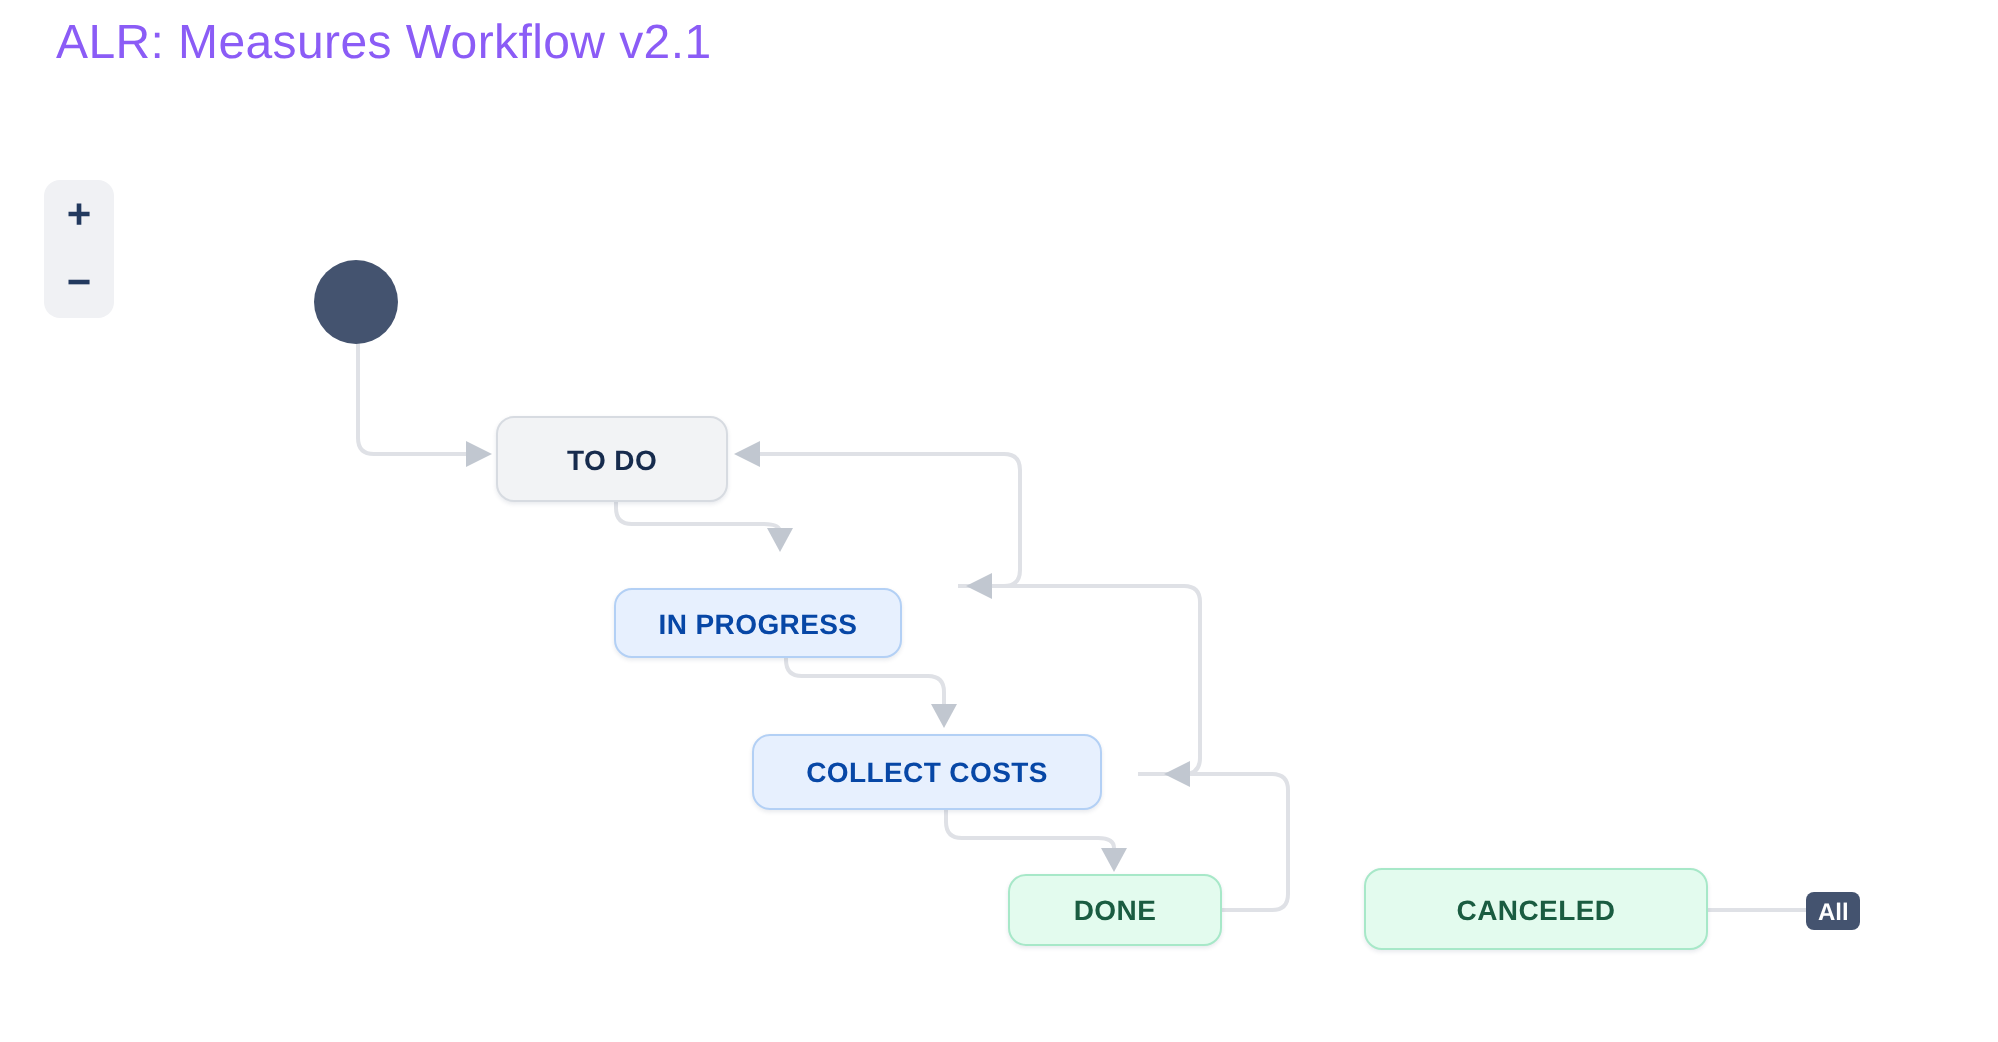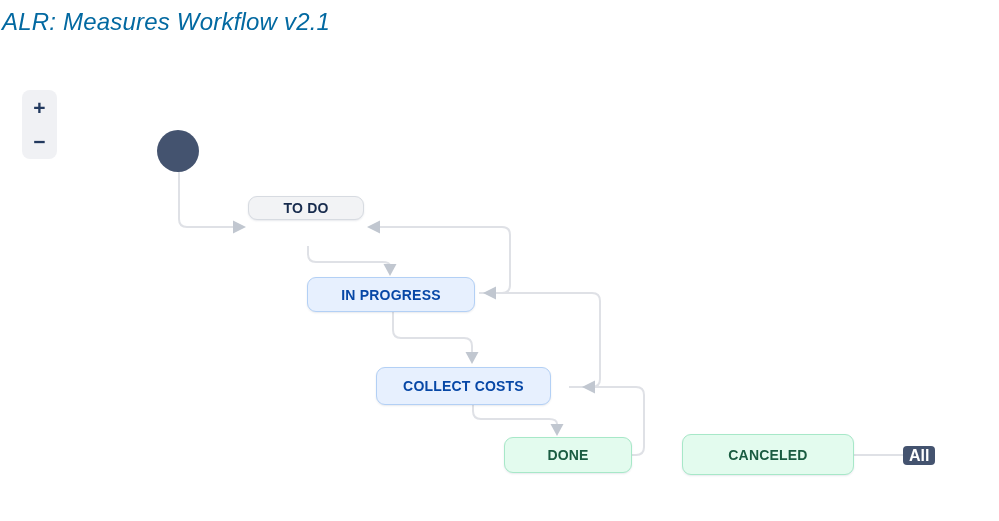--- a/index.html
+++ b/index.html
@@ -1,22 +1,22 @@
 <!DOCTYPE html>
 <html><head>
 <meta charset="utf-8">
 <style>
   html, body { margin: 0; padding: 0; background: #ffffff; }
   body {
     width: 999px; height: 521px; position: relative; overflow: hidden;
     font-family: "Liberation Sans", sans-serif;
   }
   .page-title {
-    position: absolute; left: 2px; top: 8px;
-    font-size: 24px; font-weight: 500; color: #0369a1; letter-spacing: 0.2px; font-style: italic;
+    position: absolute; left: 28px; top: 8px;
+    font-size: 24px; font-weight: 500; color: #8b5cf6; letter-spacing: 0.2px;
   }
   .zoom-panel {
     position: absolute; left: 22px; top: 90px; width: 35px; height: 69px;
     background: #f0f1f4; border-radius: 8px;
     display: flex; flex-direction: column; align-items: stretch;
   }
   .zoom-btn {
     flex: 1; border: none; background: transparent; padding: 0;
     font-family: "Liberation Sans", sans-serif;
     font-size: 21px; font-weight: bold; color: #22395e; line-height: 1;
@@ -32,30 +32,30 @@
   .status {
     position: absolute; box-sizing: border-box;
     display: flex; align-items: center; justify-content: center;
     border-radius: 9px; border: 1.5px solid;
     font-size: 14px; font-weight: bold; letter-spacing: 0.2px;
     box-shadow: 0 1px 2px rgba(23,43,77,0.10);
   }
   .status.todo      { background: #f2f3f5; border-color: #d7dbe1; color: #172b4d; }
   .status.inprog    { background: #e7f0fe; border-color: #b3d0f5; color: #0747a6; }
   .status.done-cat  { background: #e3fbee; border-color: #a7e8c8; color: #1a5c41; }
-  .st-todo     { left: 248px; top: 196px; width: 116px; height: 24px; }
-  .st-inprog   { left: 307px; top: 277px; width: 168px; height: 35px; }
+  .st-todo     { left: 248px; top: 208px; width: 116px; height: 43px; }
+  .st-inprog   { left: 307px; top: 294px; width: 144px; height: 35px; }
   .st-collect  { left: 376px; top: 367px; width: 175px; height: 38px; }
-  .st-done     { left: 504px; top: 437px; width: 128px; height: 36px; }
+  .st-done     { left: 504px; top: 437px; width: 107px; height: 36px; }
   .st-canceled { left: 682px; top: 434px; width: 172px; height: 41px; }
   .all-badge {
     position: absolute; left: 903px; top: 446px; height: 19px;
     padding: 0 6px; box-sizing: border-box;
     background: #44536f; color: #ffffff; border-radius: 4px;
-    font-size: 16px; font-weight: bold;
+    font-size: 12px; font-weight: bold;
     display: flex; align-items: center; justify-content: center;
   }
 </style>
 </head>
 <body>
 
 <div class="page-title">ALR: Measures Workflow v2.1</div>
 
 <div class="zoom-panel">
   <button class="zoom-btn">+</button>

